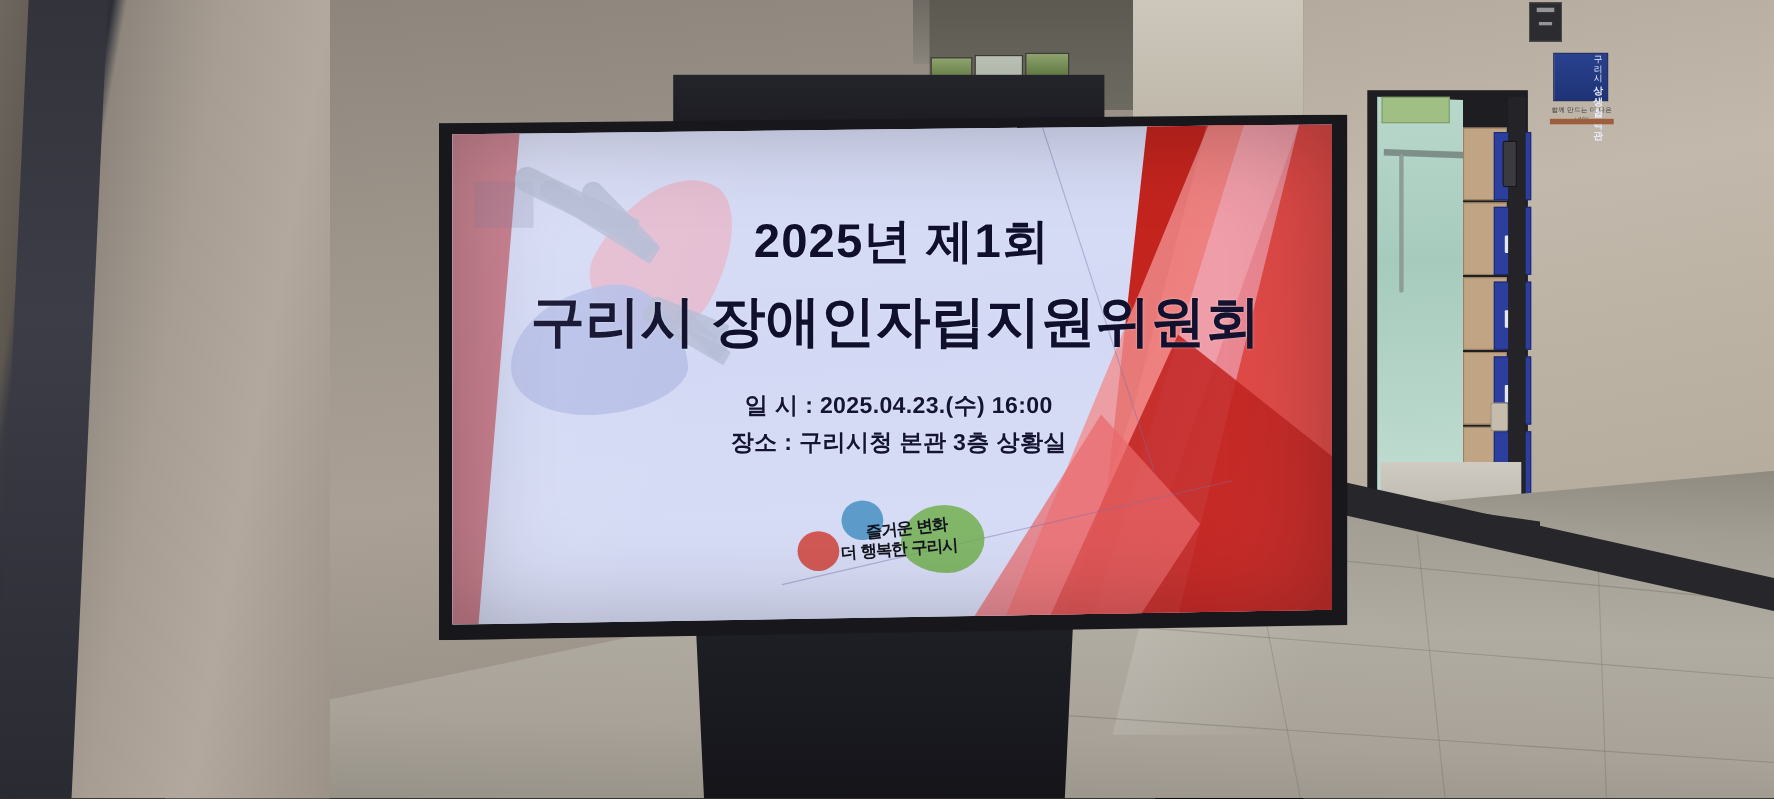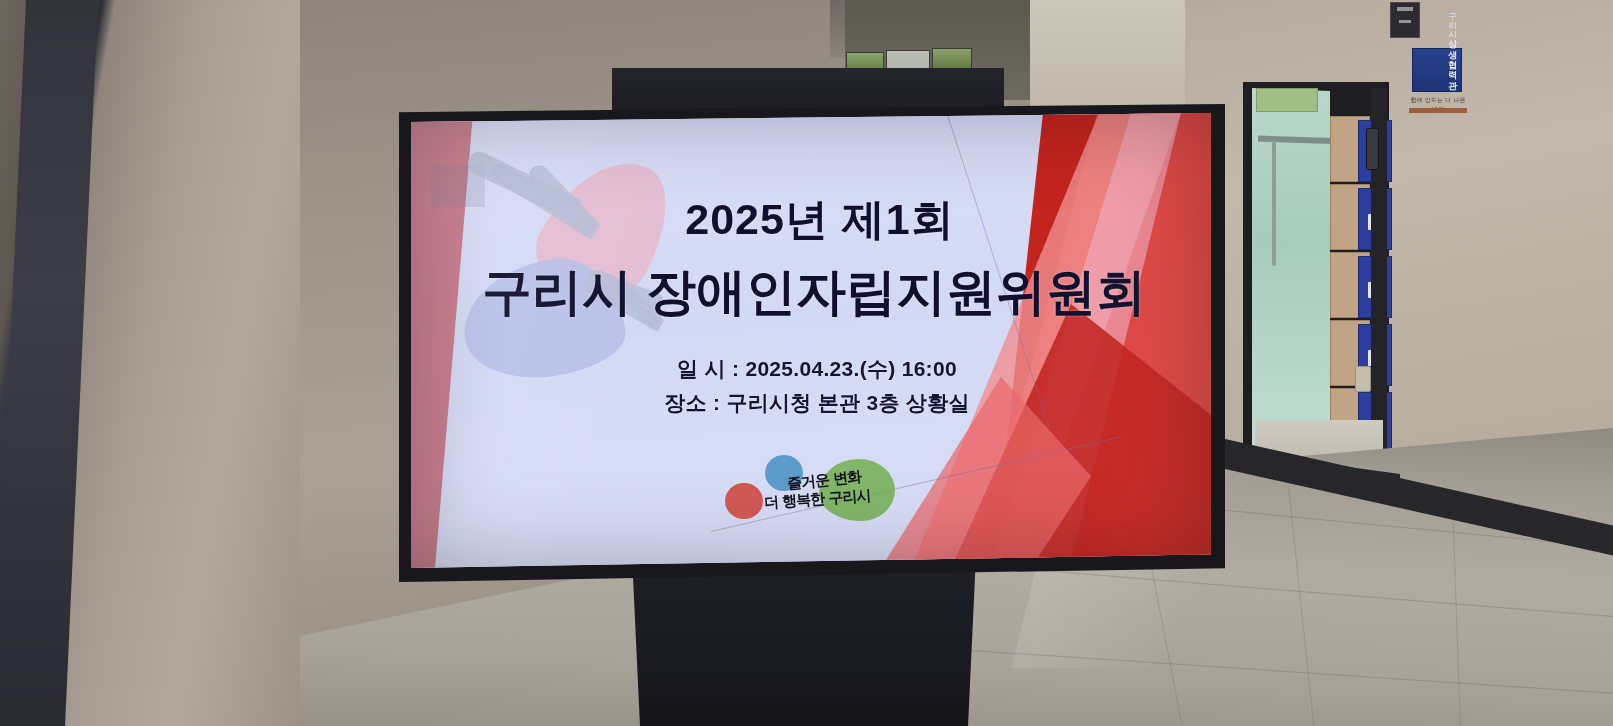--- a/index.html
+++ b/index.html
@@ -100,21 +100,21 @@
   .wall-plate {
     position:absolute; left:1355px; top:366px; width:16px; height:26px;
     background:#c5bcad; border:1px solid #9d9484; border-radius:2px;
   }
 
   
   .sign-blue {
     position:absolute; left:1412px; top:48px; width:50px; height:44px;
     background:linear-gradient(180deg,#29418e 0%,#1e3377 100%);
     border:1px solid #16255a;
-    display:flex; flex-direction:column; align-items:center; justify-content:flex-end;
+    display:flex; flex-direction:column; align-items:center; justify-content:flex-start;
     color:#e9ecf7; line-height:1.15; text-align:center;padding-left:32px;
   }
   .sign-blue .l1 { font-size:8px; letter-spacing:.4px; }
   .sign-blue .l2 { font-size:9px; font-weight:bold; letter-spacing:.3px; }
   .sign-sub {
     position:absolute; left:1409px; top:96px; width:58px; height:11px;
     font-size:6px; color:#3b3b3b; text-align:center; letter-spacing:.2px;
   }
   .sign-bar {
     position:absolute; left:1409px; top:108px; width:58px; height:5px;

